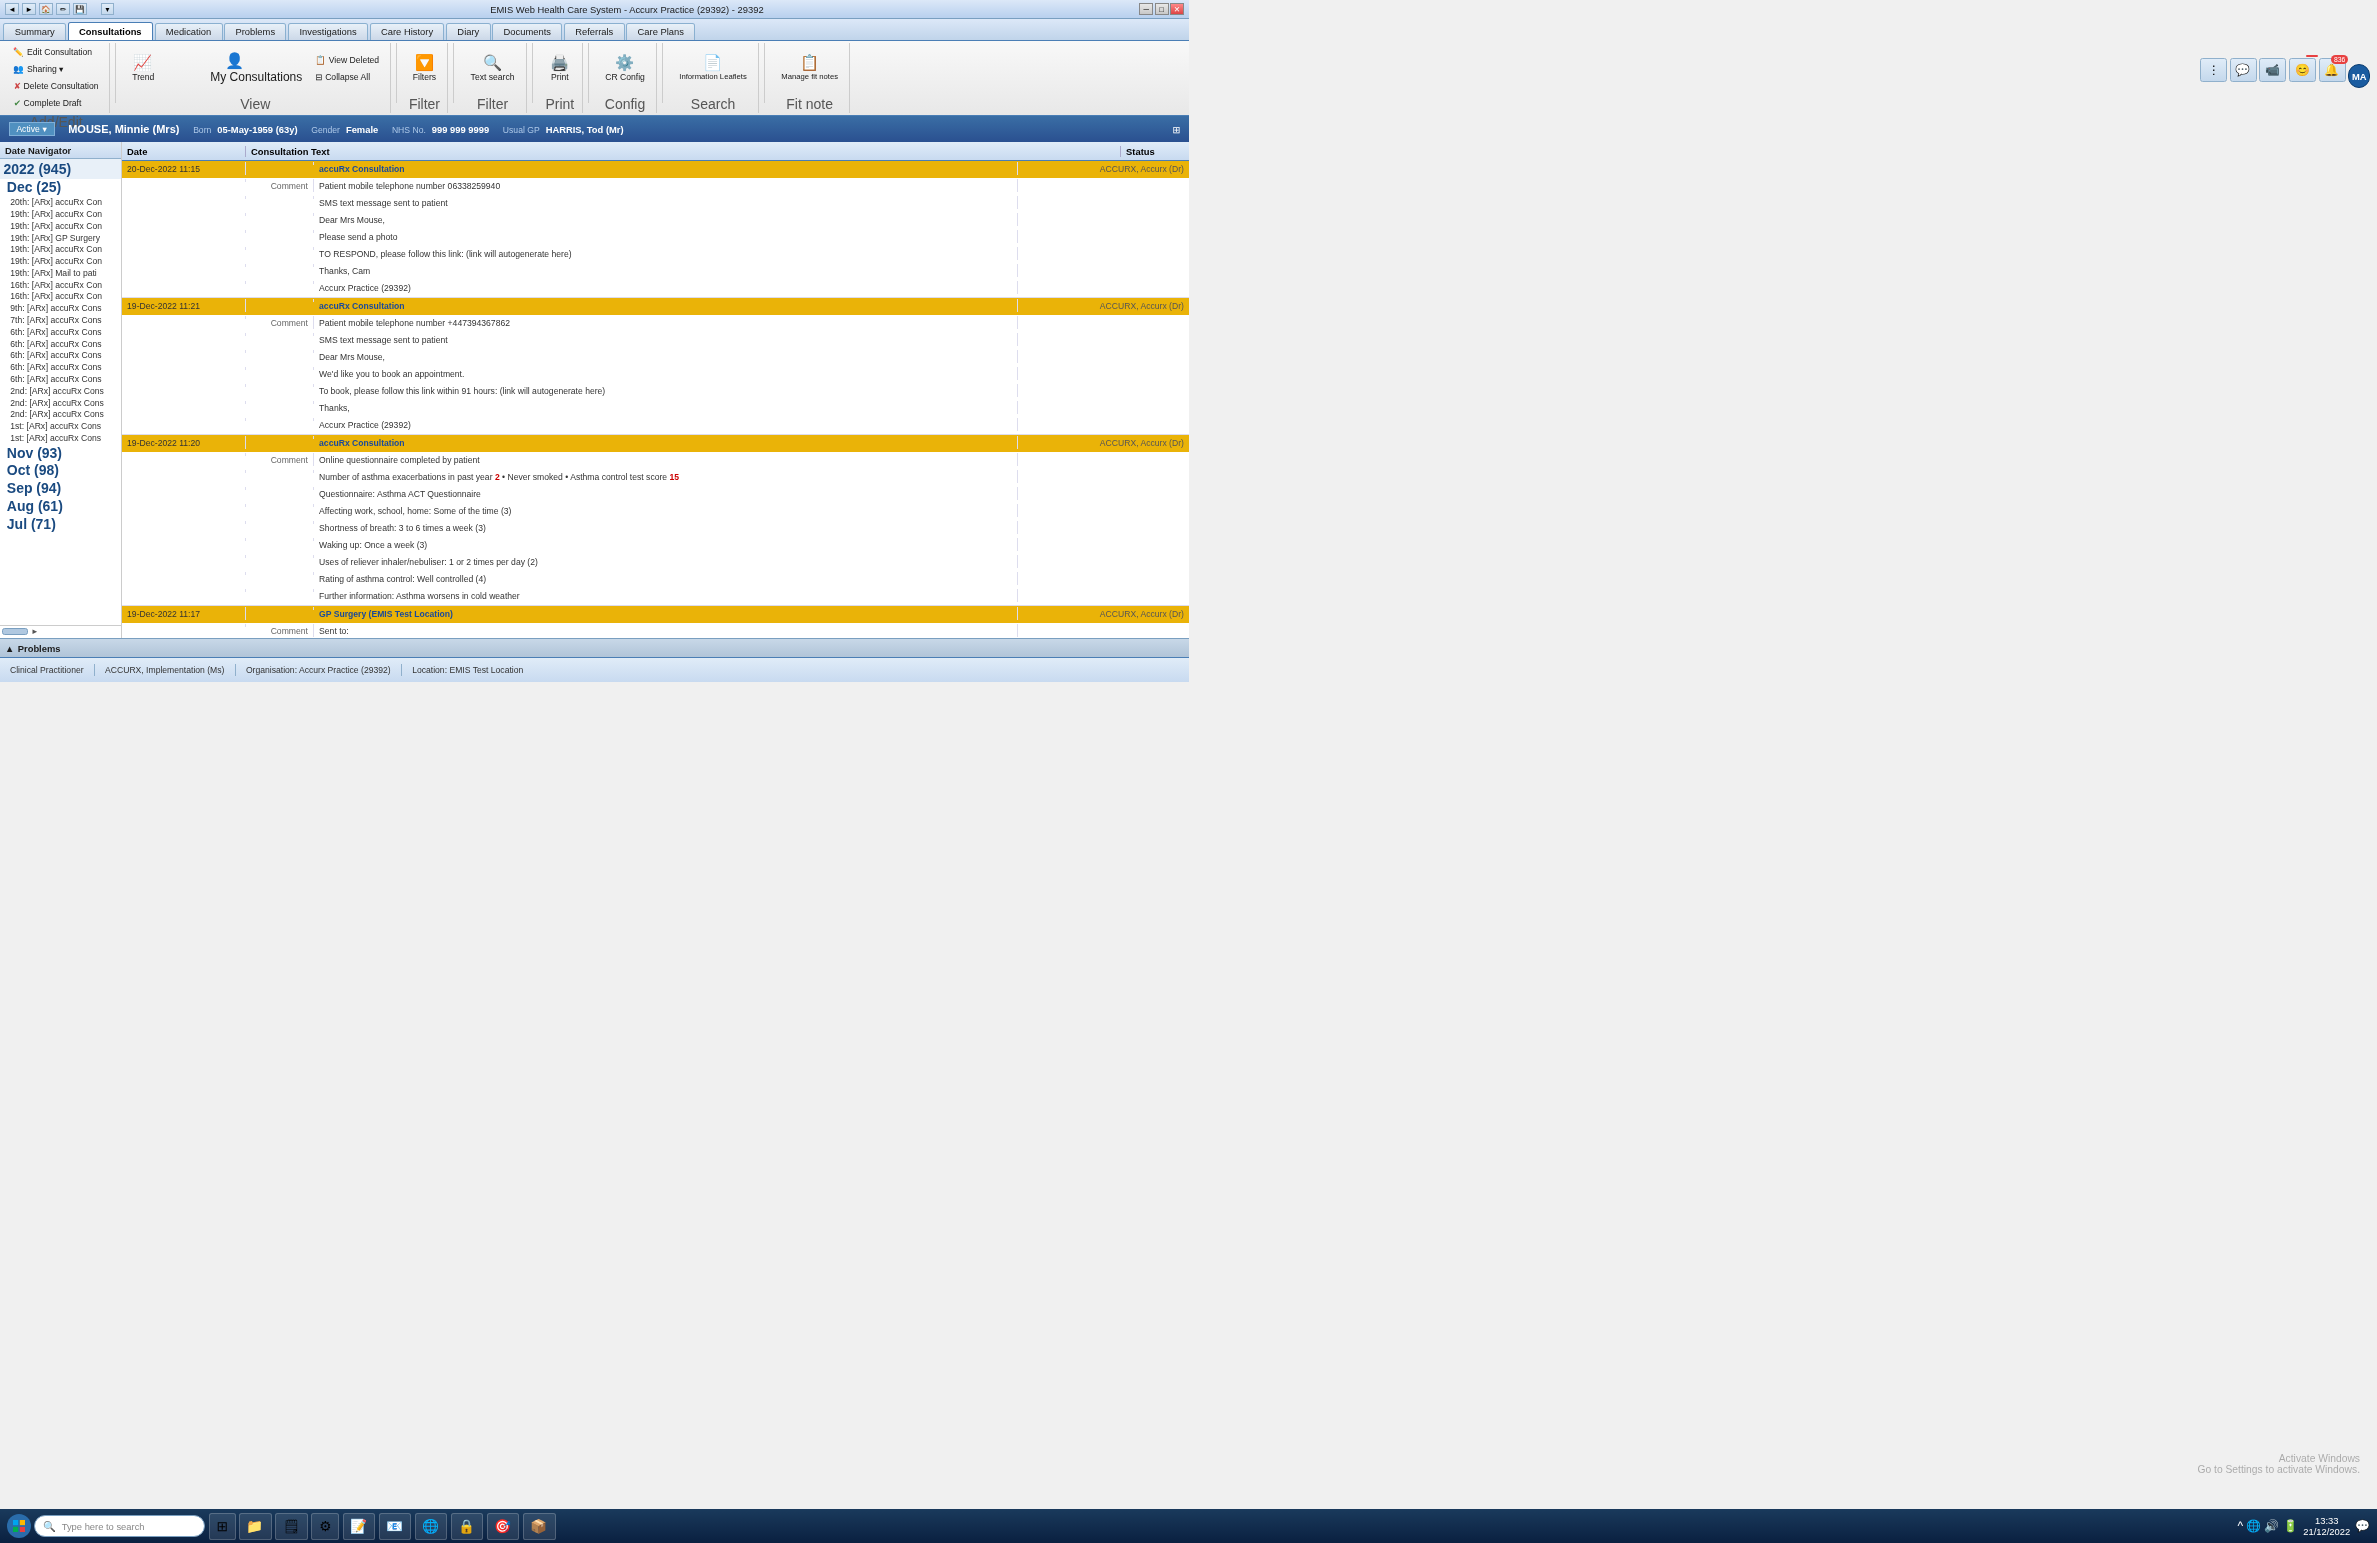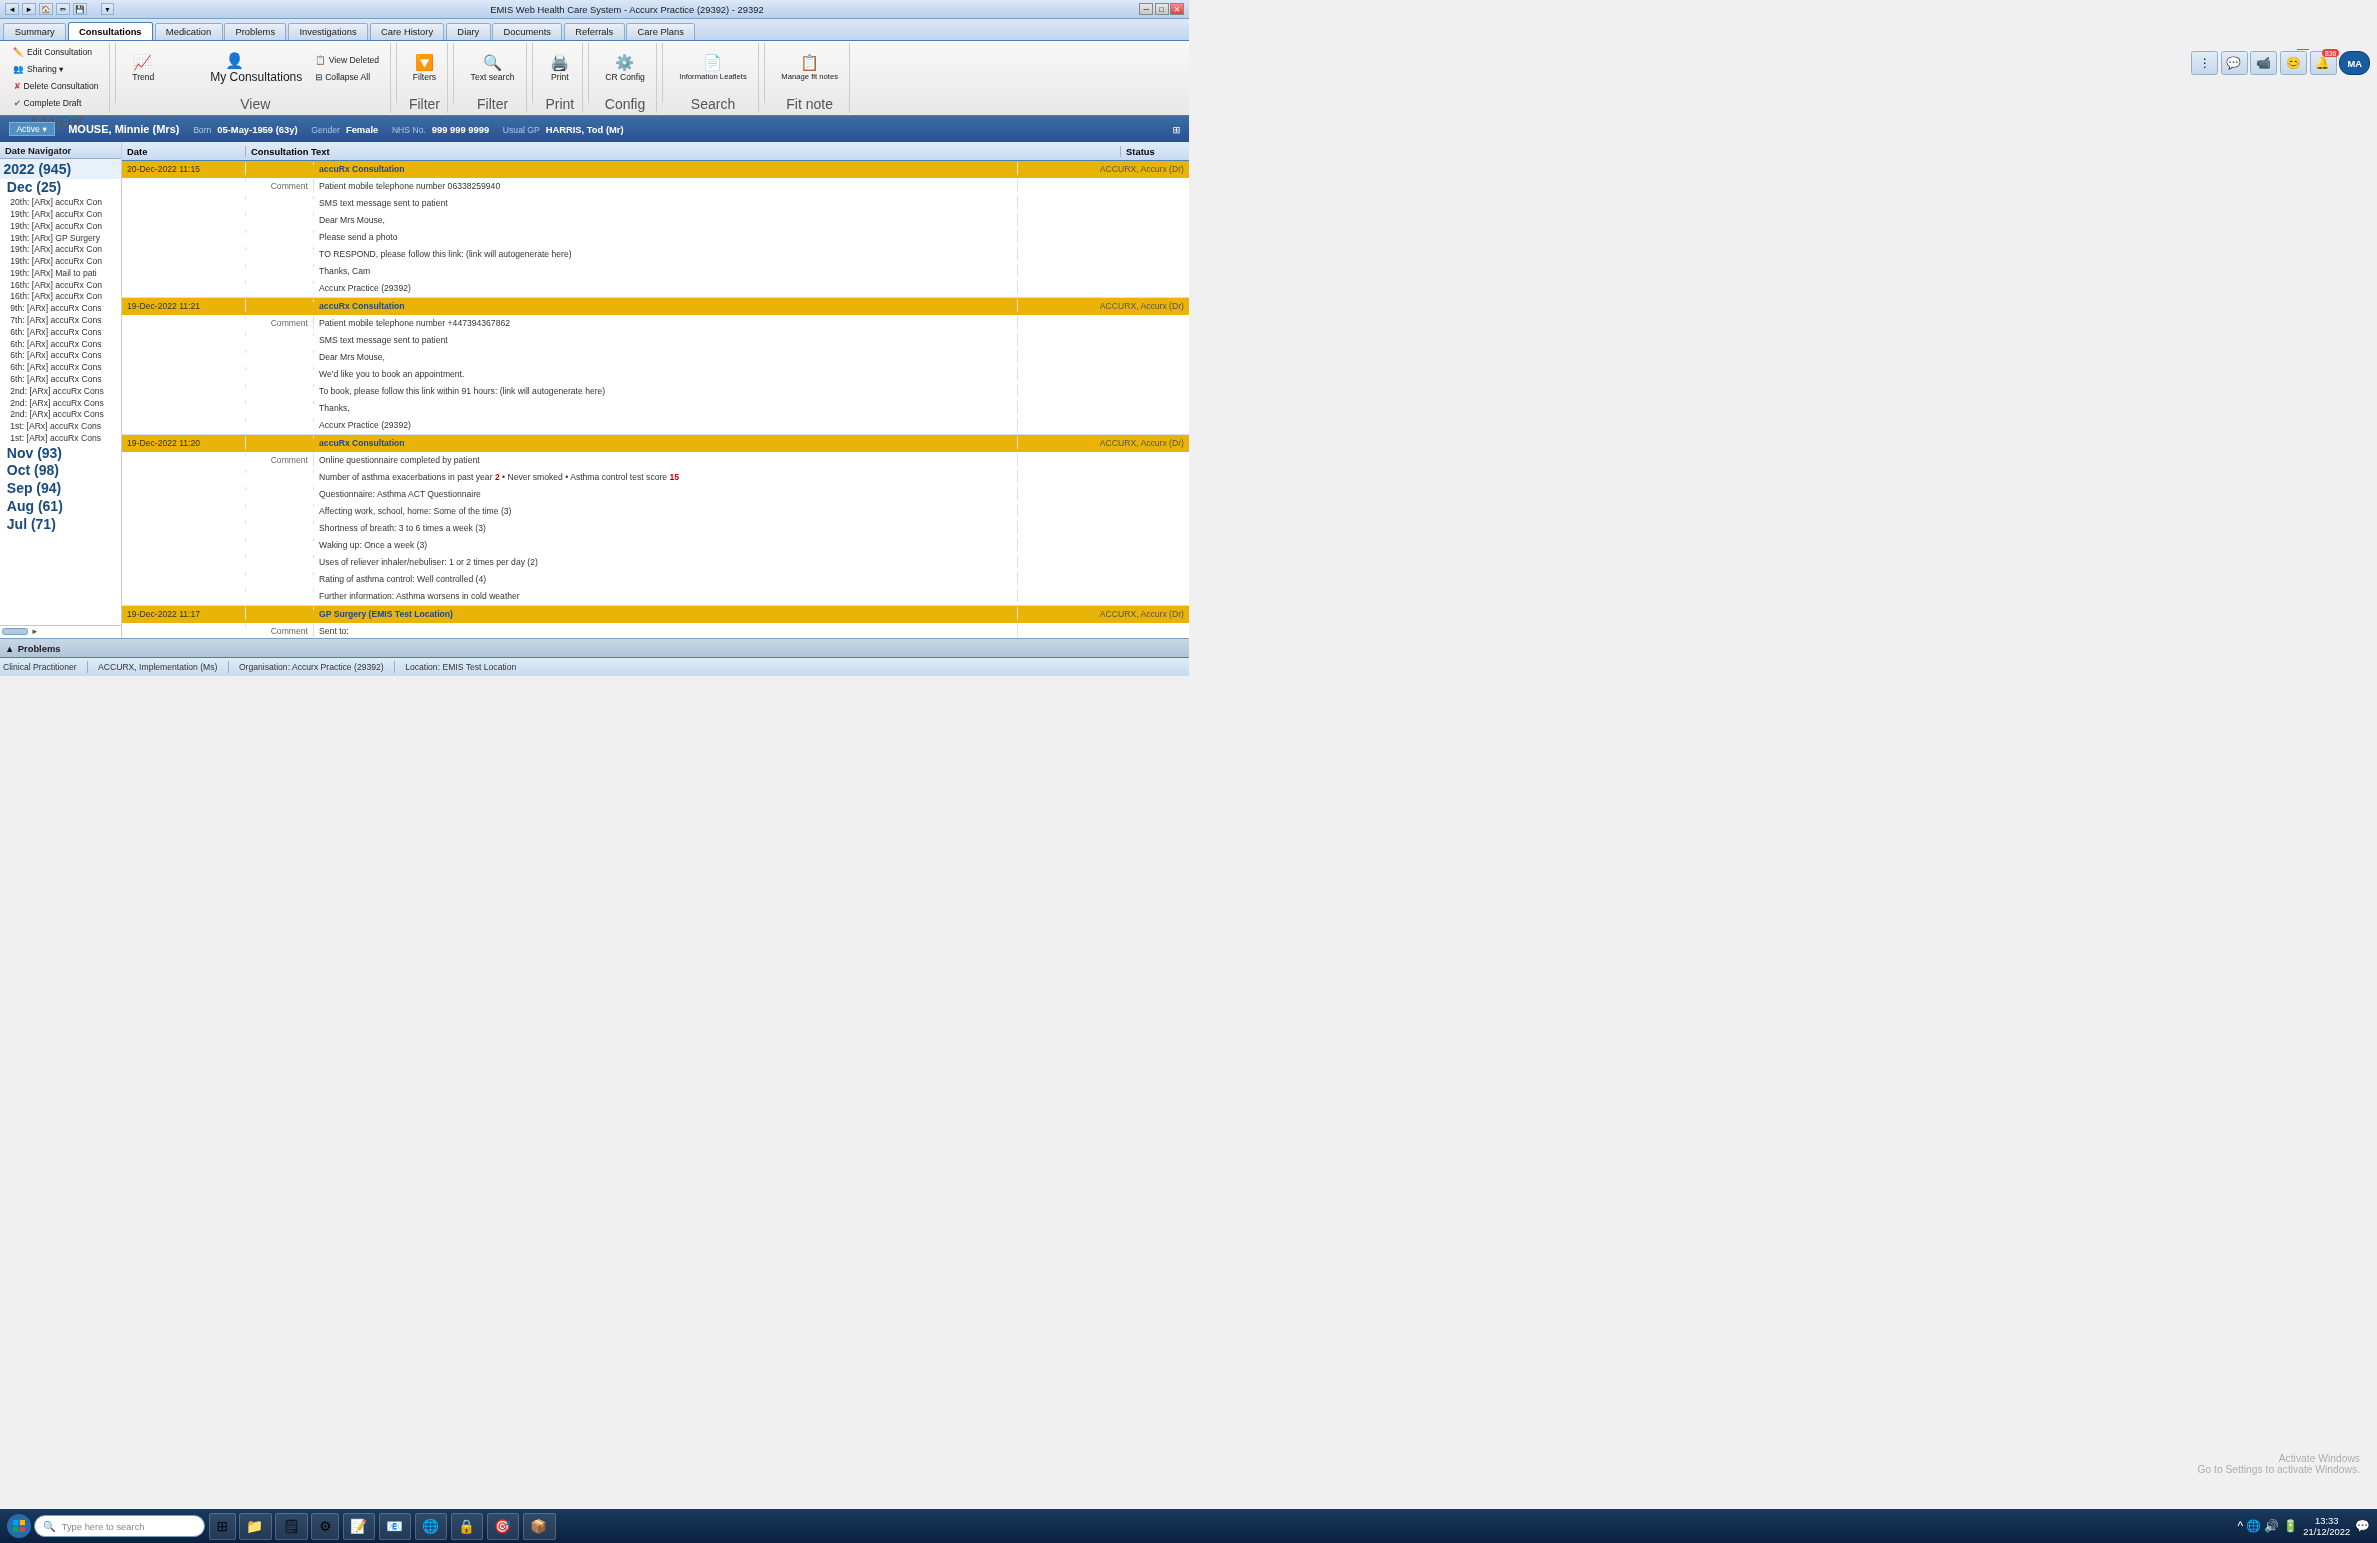--- a/index.html
+++ b/index.html
@@ -120,26 +120,26 @@
       border-radius: 2.6px;
       display: flex; align-items: center; justify-content: center;
       cursor: pointer; font-size: 12px; position: relative;
     }
     .notif-badge {
       position: absolute; top: -3.4px; right: -3.4px;
       background: #e84040; color: white; font-size: 6.8px;
       border-radius: 6.8px; padding: 0.9px 2.6px; min-width: 12px; text-align: center;
     }
     .notif-avatar {
-      width: 31px; height: 24px;
+      width: 22px; height: 24px;
       background: #1a5ca0;
       border: 0.9px solid #0a3c70;
       border-radius: 11px;
       display: flex; align-items: center; justify-content: center;
-      cursor: pointer; color: white; font-weight: bold; font-size: 9.4px;
+      cursor: pointer; color: white; font-weight: bold; font-size: 9.4px; margin-top: 13px;
     }
 
     
     .patient-header {
       height: 26px;
       background: linear-gradient(to bottom, #3a6ea5, #2a5090);
       display: flex;
       align-items: center;
       padding: 0 8.6px;
       color: white;
@@ -222,26 +222,26 @@
     .consult-row.header-row { background: #eab308; }
     .consult-row.header-row .col-text-val { color: #1a4a9a; font-weight: bold; }
     .col-date-val { width: 124px; padding: 1.7px 5.1px; font-size: 8.6px; color: #333; border-right: 0.9px solid #dde; }
     .col-label { width: 68px; padding: 1.7px 5.1px; font-size: 8.6px; color: #666; text-align: right; border-right: 0.9px solid #dde; }
     .col-text-val { flex: 1; padding: 1.7px 5.1px; font-size: 8.6px; color: #333; border-right: 0.9px solid #dde; }
     .col-author { width: 171px; padding: 1.7px 5.1px; font-size: 8.6px; color: #555; text-align: right; }
     .asthma-highlight { color: #c00; font-weight: bold; }
 
     
     .bottom-bar {
-      height: 19px;
+      height: 25px;
       background: linear-gradient(to bottom, #e0ecf8, #c8daf0);
       border-top: 0.9px solid #4a7eb5;
       display: flex;
       align-items: center;
-      padding: 0 3px;
+      padding: 0 10px;
       font-size: 8.6px;
       color: #333;
       gap: 10.3px;
     }
     .bottom-bar .sep { width: 0.9px; height: 12px; background: #90b0cc; }
 
     .problems-bar {
       height: 19px;
       background: linear-gradient(to bottom, #c8d8e8, #b0c4d8);
       border-top: 0.9px solid #7a9fc0;

